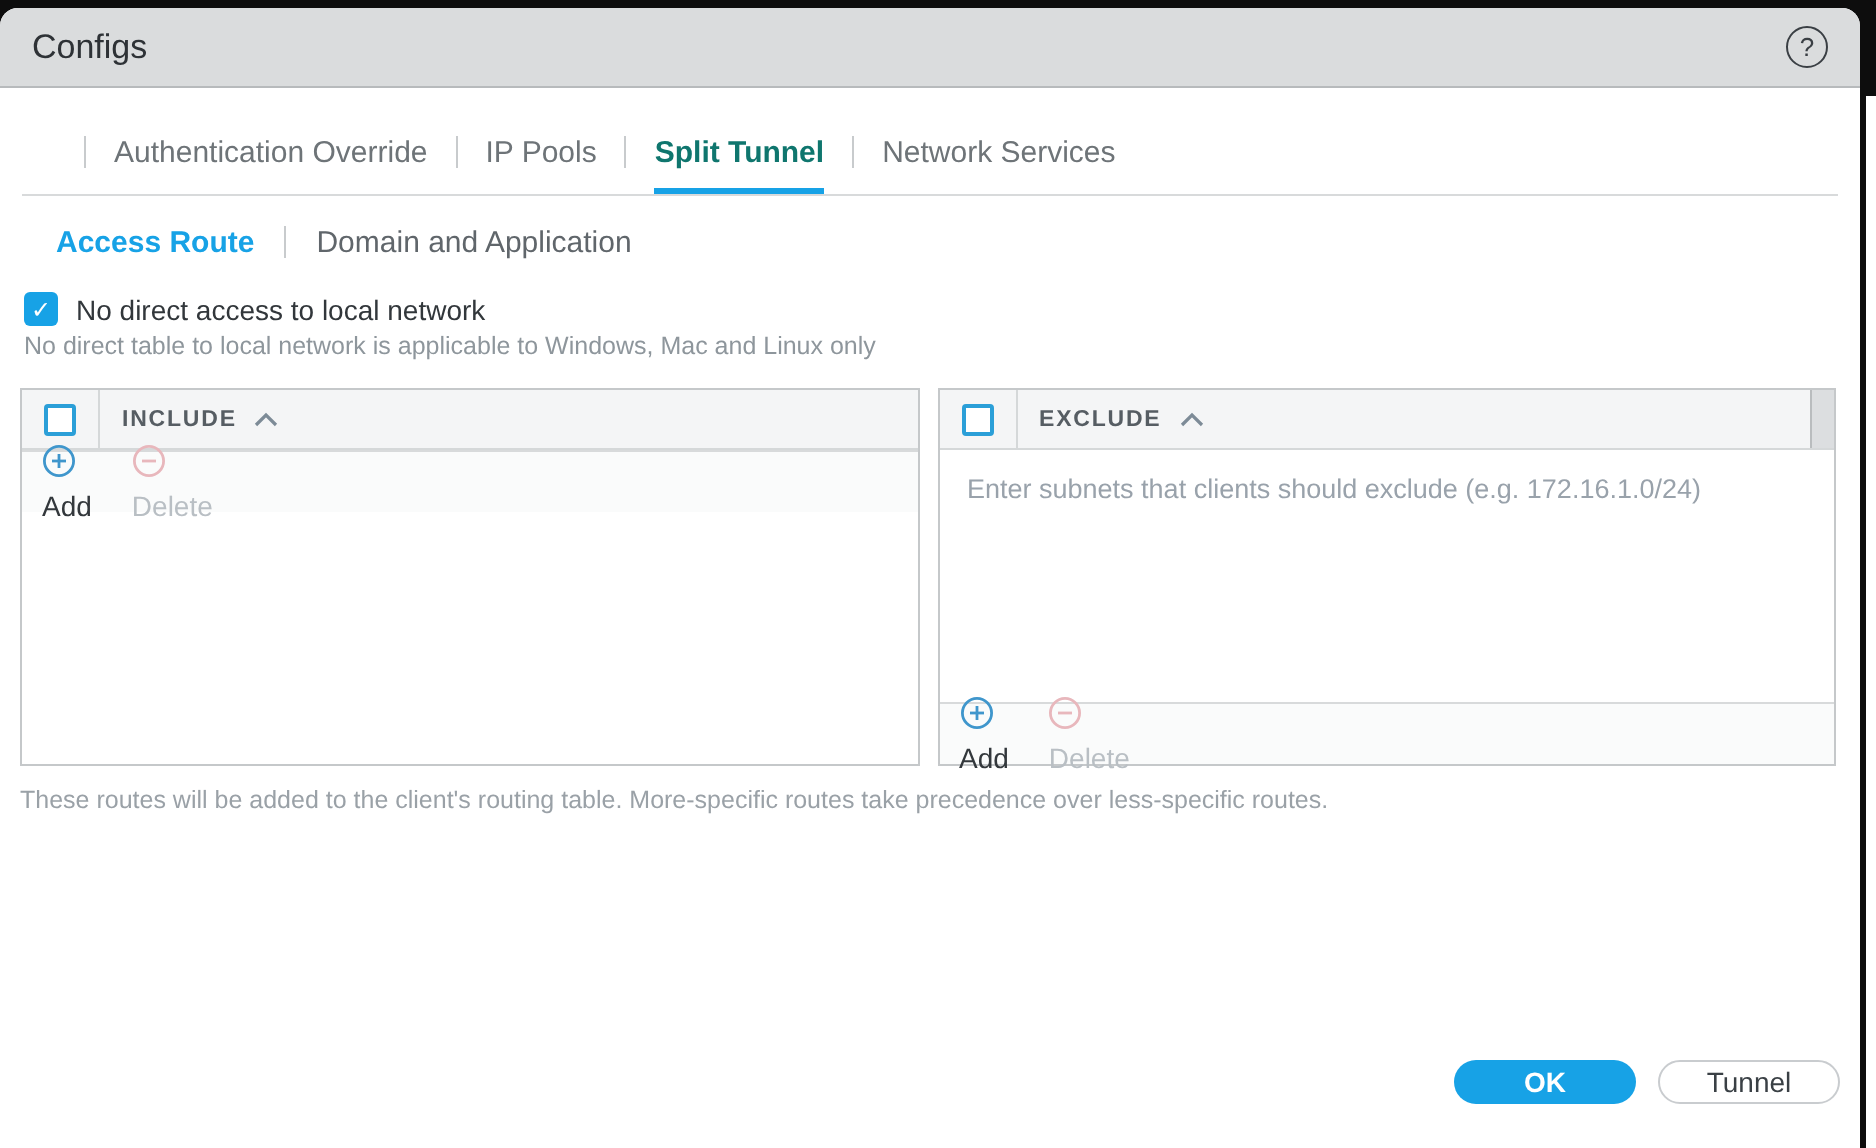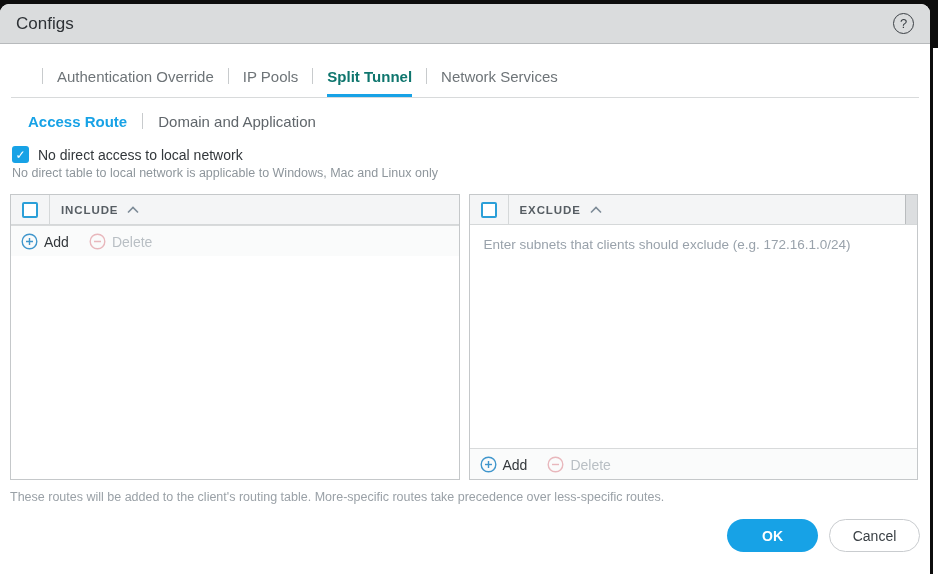--- a/index.html
+++ b/index.html
@@ -51,21 +51,21 @@
   .checkbox-checked {
     width:17px; height:17px; background:#17a2e6; border-radius:3px; cursor:pointer;
     display:flex; align-items:center; justify-content:center;
     color:#fff; font-size:12px; flex:0 0 auto;
   }
   .option-label { margin-left:9px; font-size:14px; color:#32373b; }
   .option-note { margin:3px 12px 0 12px; font-size:12.5px; color:#8e969c; }
   
   .panels { display:flex; gap:9px; margin:14px 12px 0 10px; }
   .panel {
-    flex:1; height:286px; border:1px solid #c5c8ca; background:#fff;
+    flex:1; height:189px; border:1px solid #c5c8ca; background:#fff;
     display:flex; flex-direction:column;
   }
   .panel-header {
     height:30px; background:#f4f5f6; border-bottom:1px solid #d5d8d9;
     display:flex; align-items:center; flex:0 0 auto;
   }
   .hdr-checkbox {
     width:16px; height:16px; background:#fff; border:2px solid #2b9fd8;
     border-radius:2px; margin:0 11px; cursor:pointer; flex:0 0 auto;
   }
@@ -79,31 +79,31 @@
     margin-left:auto; align-self:stretch; width:12px;
     background:#dcdee0; border-left:1px solid #b9bcbe;
   }
   .panel-body {
     flex:1; padding:10px 14px; font-size:13.5px; line-height:1.5; color:#99a2ab;
   }
   .panel-footer {
     height:31px; background:#fafbfb; border-top:1px solid #d8dadb;
     display:flex; align-items:center; padding:0 10px; gap:20px; flex:0 0 auto;
   }
-  .panel-btn { display:flex; align-items:flex-end; gap:6px; cursor:pointer; }
+  .panel-btn { display:flex; align-items:flex-start; gap:6px; cursor:pointer;flex-direction:column; }
   .panel-btn .btn-label { font-size:14px; }
   .add-btn .btn-label { color:#33383c; }
   .delete-btn .btn-label { color:#b9bfc4; }
   
   .routes-note { margin:10px 12px 0 10px; font-size:12.5px; color:#9aa1a7; }
   .footer-buttons {
     position:absolute; right:10px; bottom:22px; display:flex; gap:11px;
   }
   .btn {
-    width:91px; height:33px; border-radius:17px; font-size:14px;
+    width:91px; height:22px; border-radius:17px; font-size:14px;
     display:flex; align-items:center; justify-content:center; cursor:pointer;
     font-family:"Liberation Sans", sans-serif;
     margin-top:41px;
   }
   .btn-ok { background:#17a2e6; color:#ffffff; font-weight:bold; border:none; }
   .btn-cancel { background:#ffffff; color:#3a4045; border:1px solid #c9cccf; }
 </style>
 </head>
 <body>
 
@@ -217,17 +217,17 @@
           </span>
         </div>
       </div>
 
     </div>
 
     <div class="routes-note">These routes will be added to the client's routing table. More-specific routes take precedence over less-specific routes.</div>
 
     <div class="footer-buttons">
       <button class="btn btn-ok">OK</button>
-      <button class="btn btn-cancel">Cancel</button>
+      <button class="btn btn-cancel">Tunnel</button>
     </div>
 
   </div>
 </div>
 
 </body></html>

